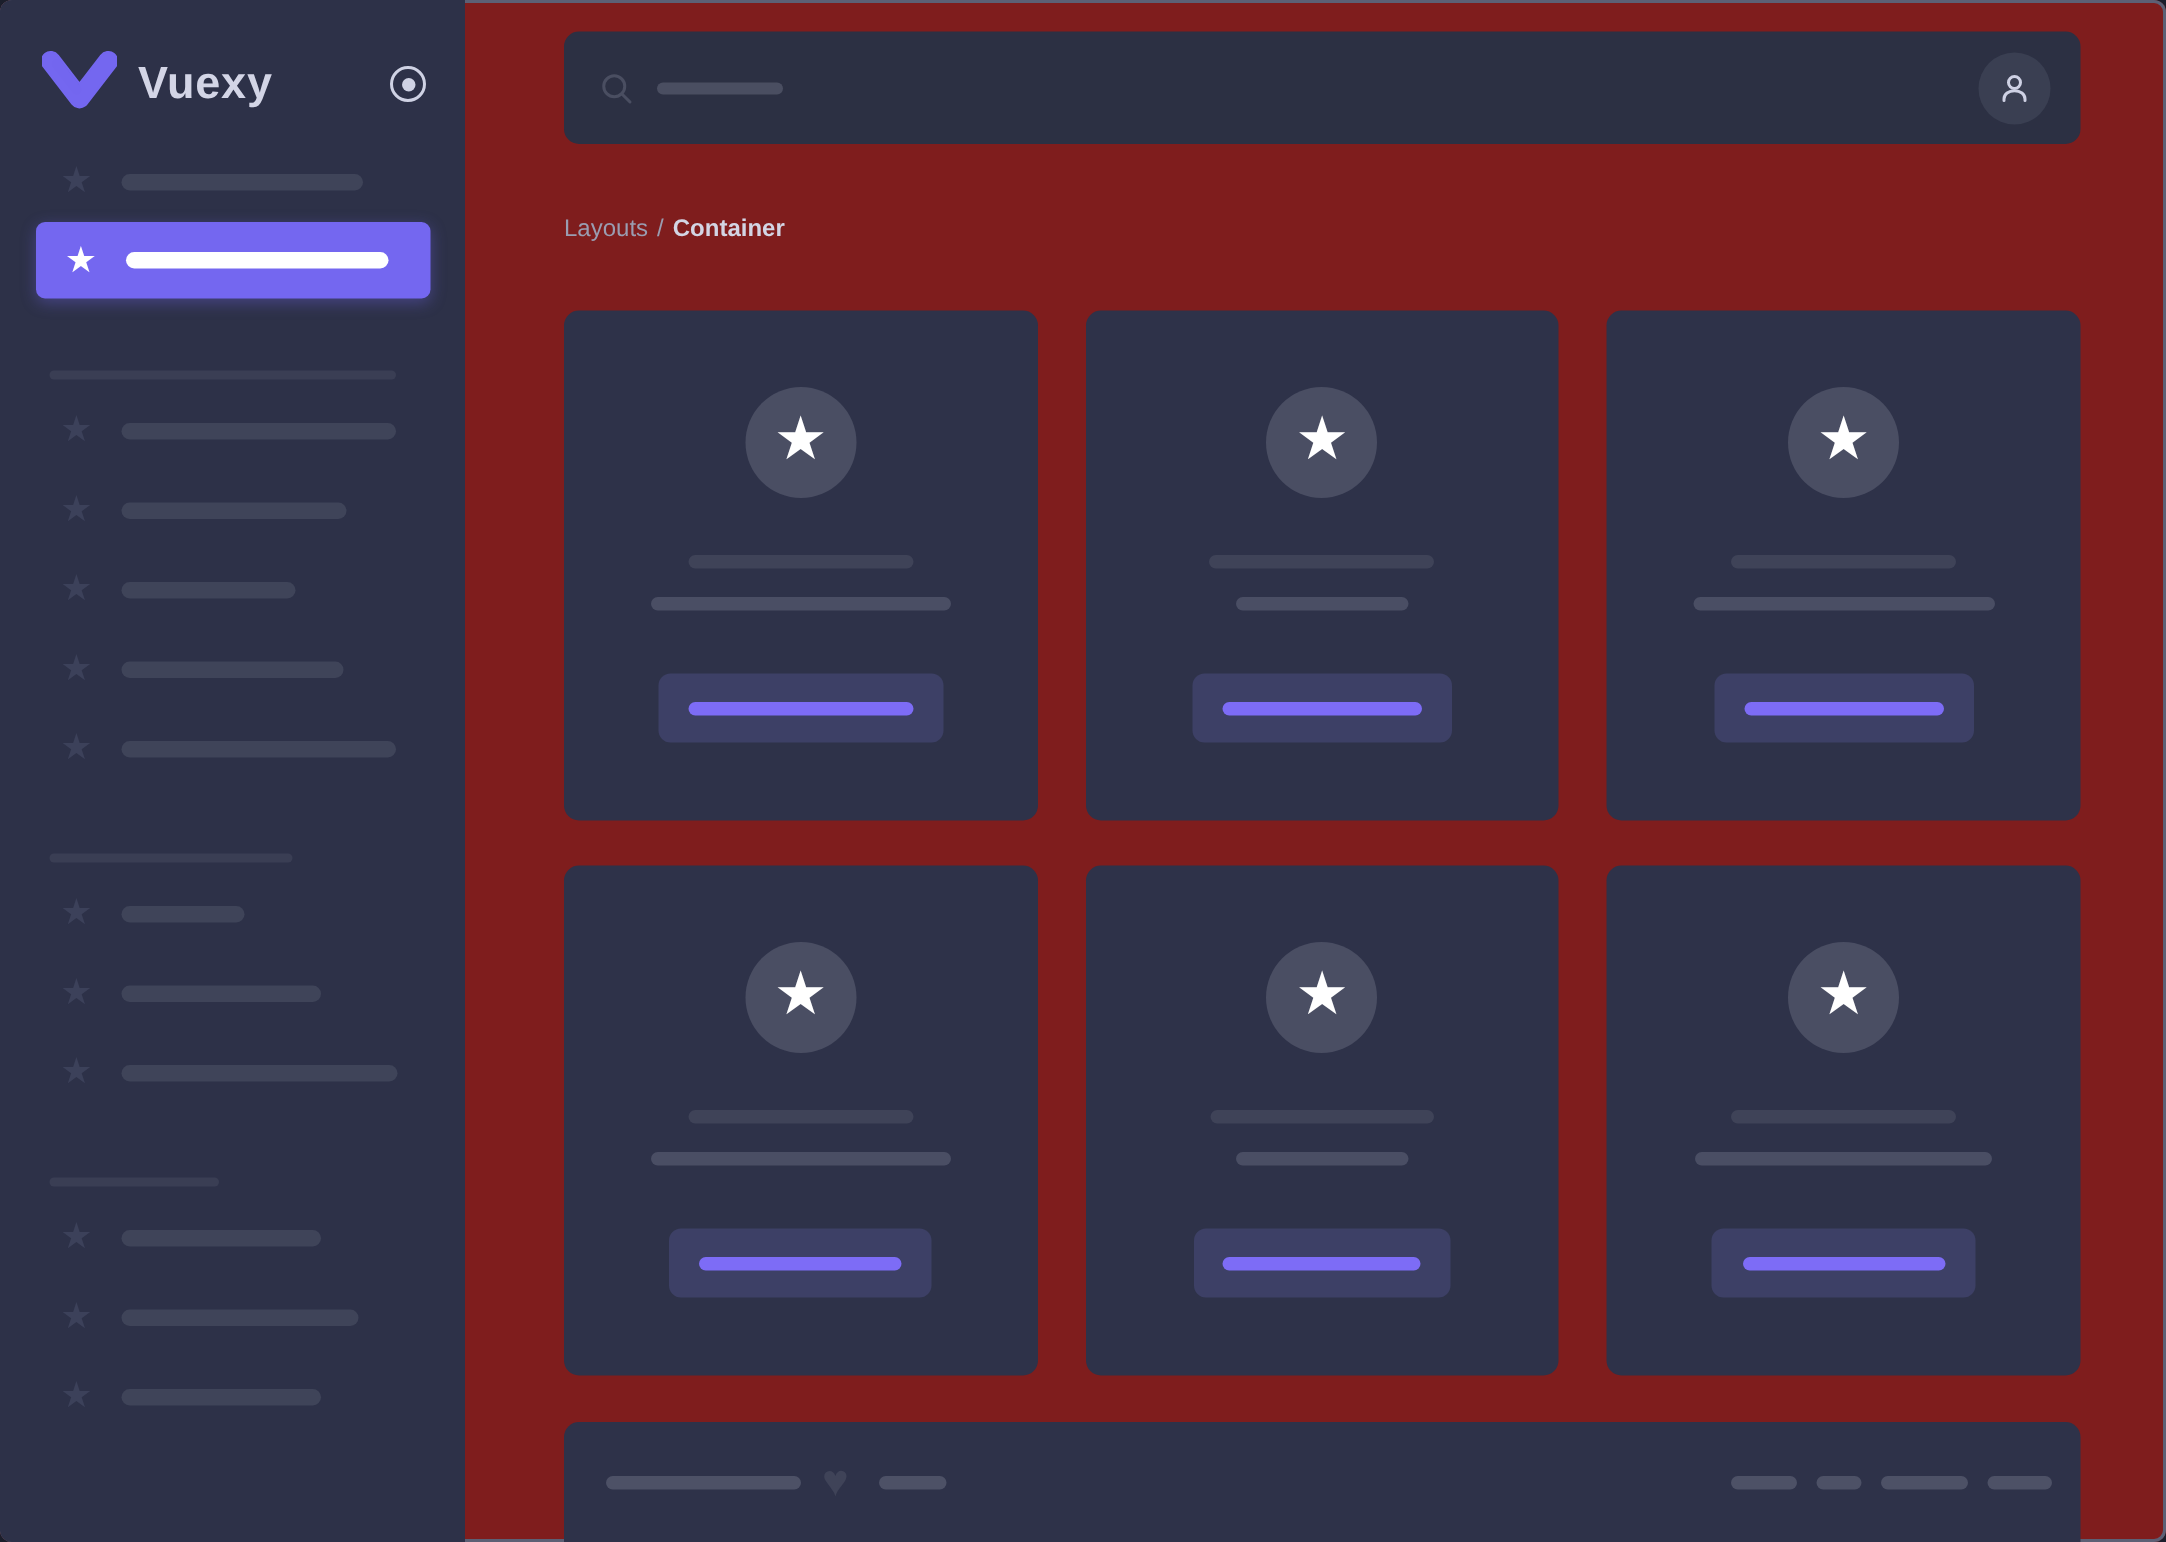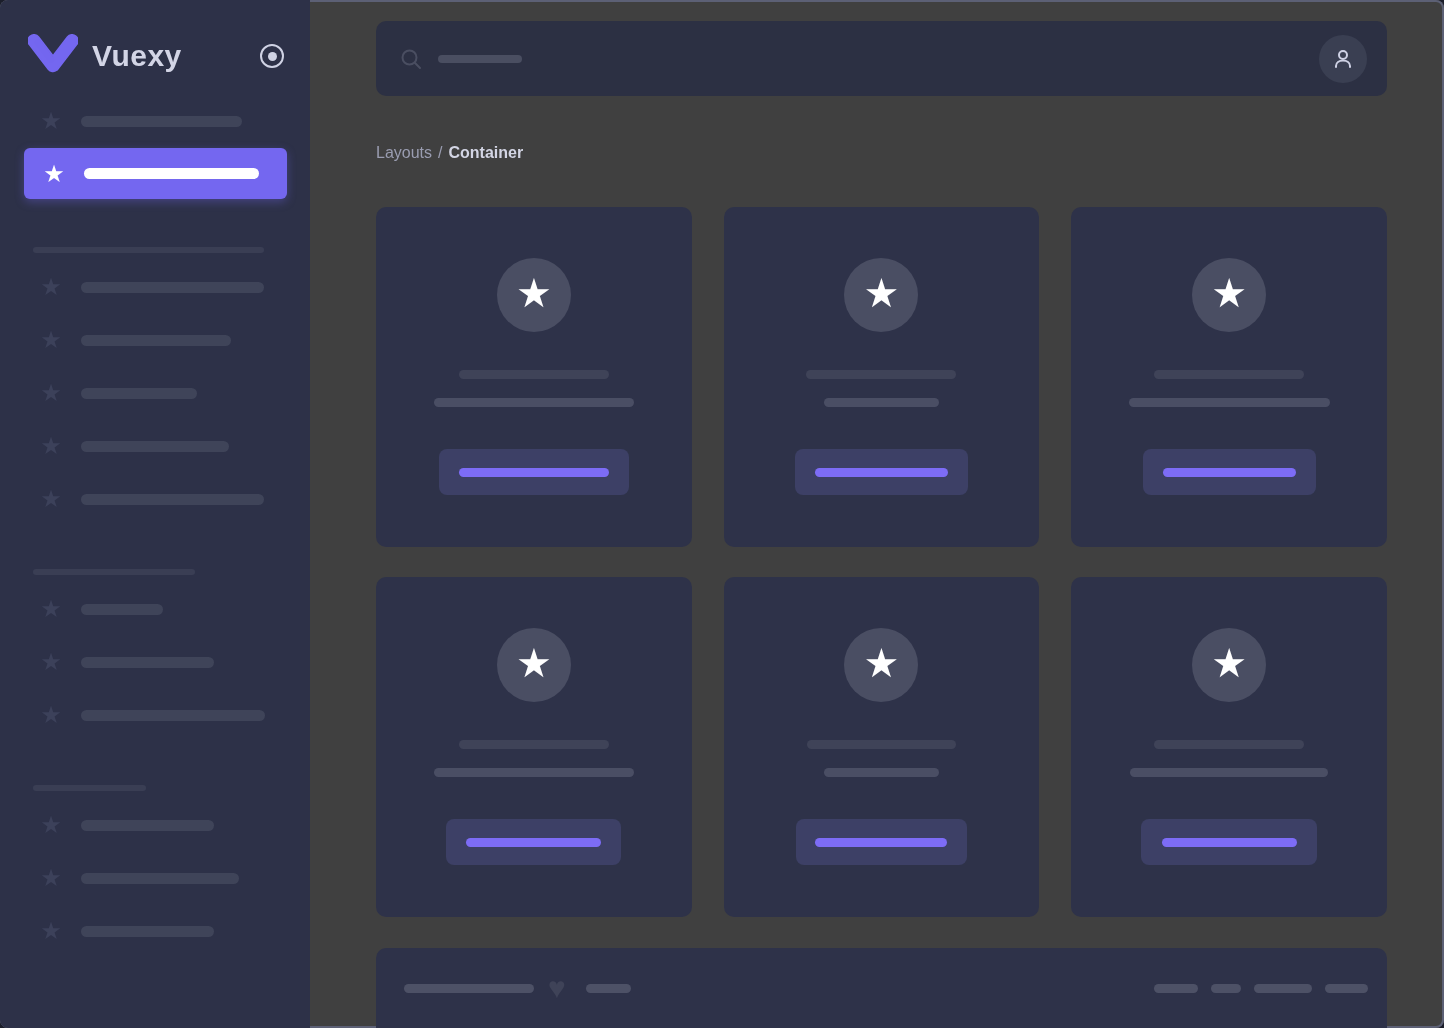--- a/index.html
+++ b/index.html
@@ -1,19 +1,19 @@
 <!DOCTYPE html>
 <html><head>
 <meta charset="utf-8">
 <style>
   html,body { margin:0; padding:0; background:#1b1e2b; }
   * { box-sizing:border-box; }
   .app {
     position:relative; width:1444px; height:1028px;
-    background:#404040; overflow:hidden; border-radius:8px;
+    background:#7f1d1d; overflow:hidden; border-radius:8px;
     box-shadow: inset 0 0 0 2px #5c6075;
     font-family:"Liberation Sans", sans-serif;
   }
 
   
   .sidebar { position:absolute; left:0; top:0; bottom:0; width:310px; background:#2d3148; }
   .logo-row { display:flex; align-items:center; margin:32px 26px 0 28px; height:48px; }
   .logo-v { width:50px; height:44px; display:block; }
   .logo-text { font-size:30px; font-weight:bold; color:#d3d5e6; margin-left:14px; letter-spacing:.5px; }
   .pin { margin-left:auto; width:24px; height:24px; border:2px solid #cfd2e4; border-radius:50%;

